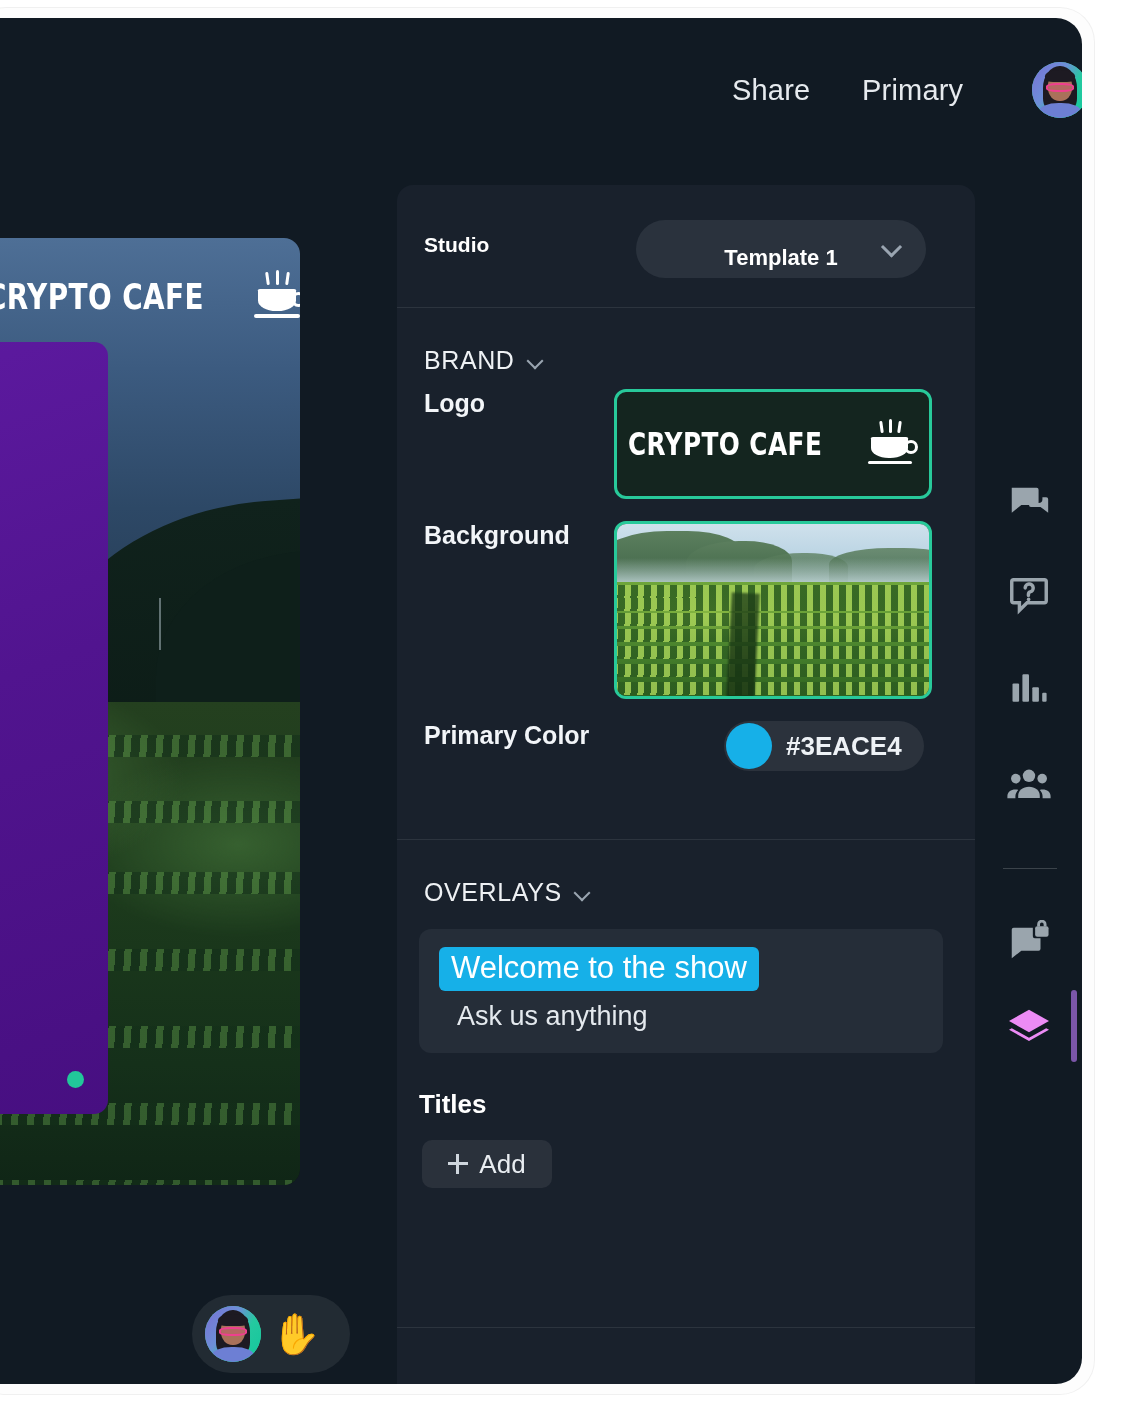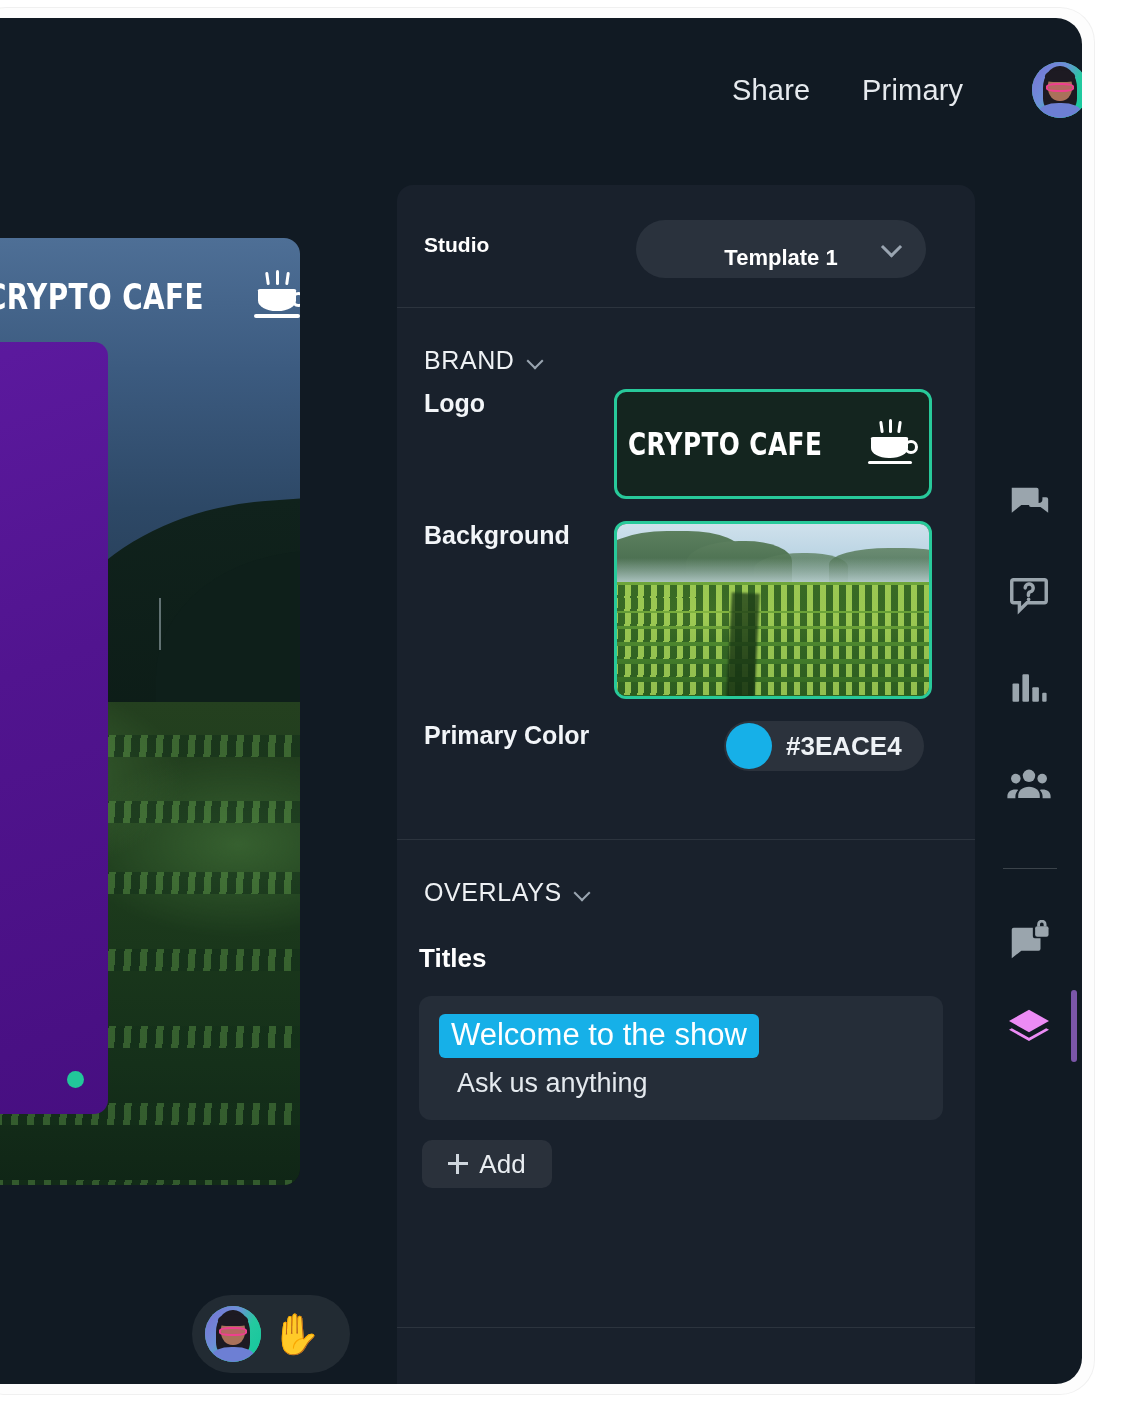--- a/index.html
+++ b/index.html
@@ -521,26 +521,26 @@
       <div class="divider"></div>
 
       <div class="section">
         <div class="section-head">
           <span class="label">OVERLAYS</span>
           <span style="display:inline-flex;align-items:center;height:16px;">
             <i class="chev" style="width:12px;height:12px;border-width:2.6px;"></i>
           </span>
         </div>
 
-        <div id="titles-label">Titles</div>
-
         <div id="titles-card">
           <span id="title-primary" style="background: rgb(22, 176, 232);">Welcome to the show</span>
           <div id="title-secondary">Ask us anything</div>
         </div>
+
+        <div id="titles-label">Titles</div>
 
         <button id="add-btn">
           <span class="plus"></span>
           <span>Add</span>
         </button>
       </div>
 
       <div class="divider" style="position:absolute;left:0;top:1142px;"></div>
 
 

